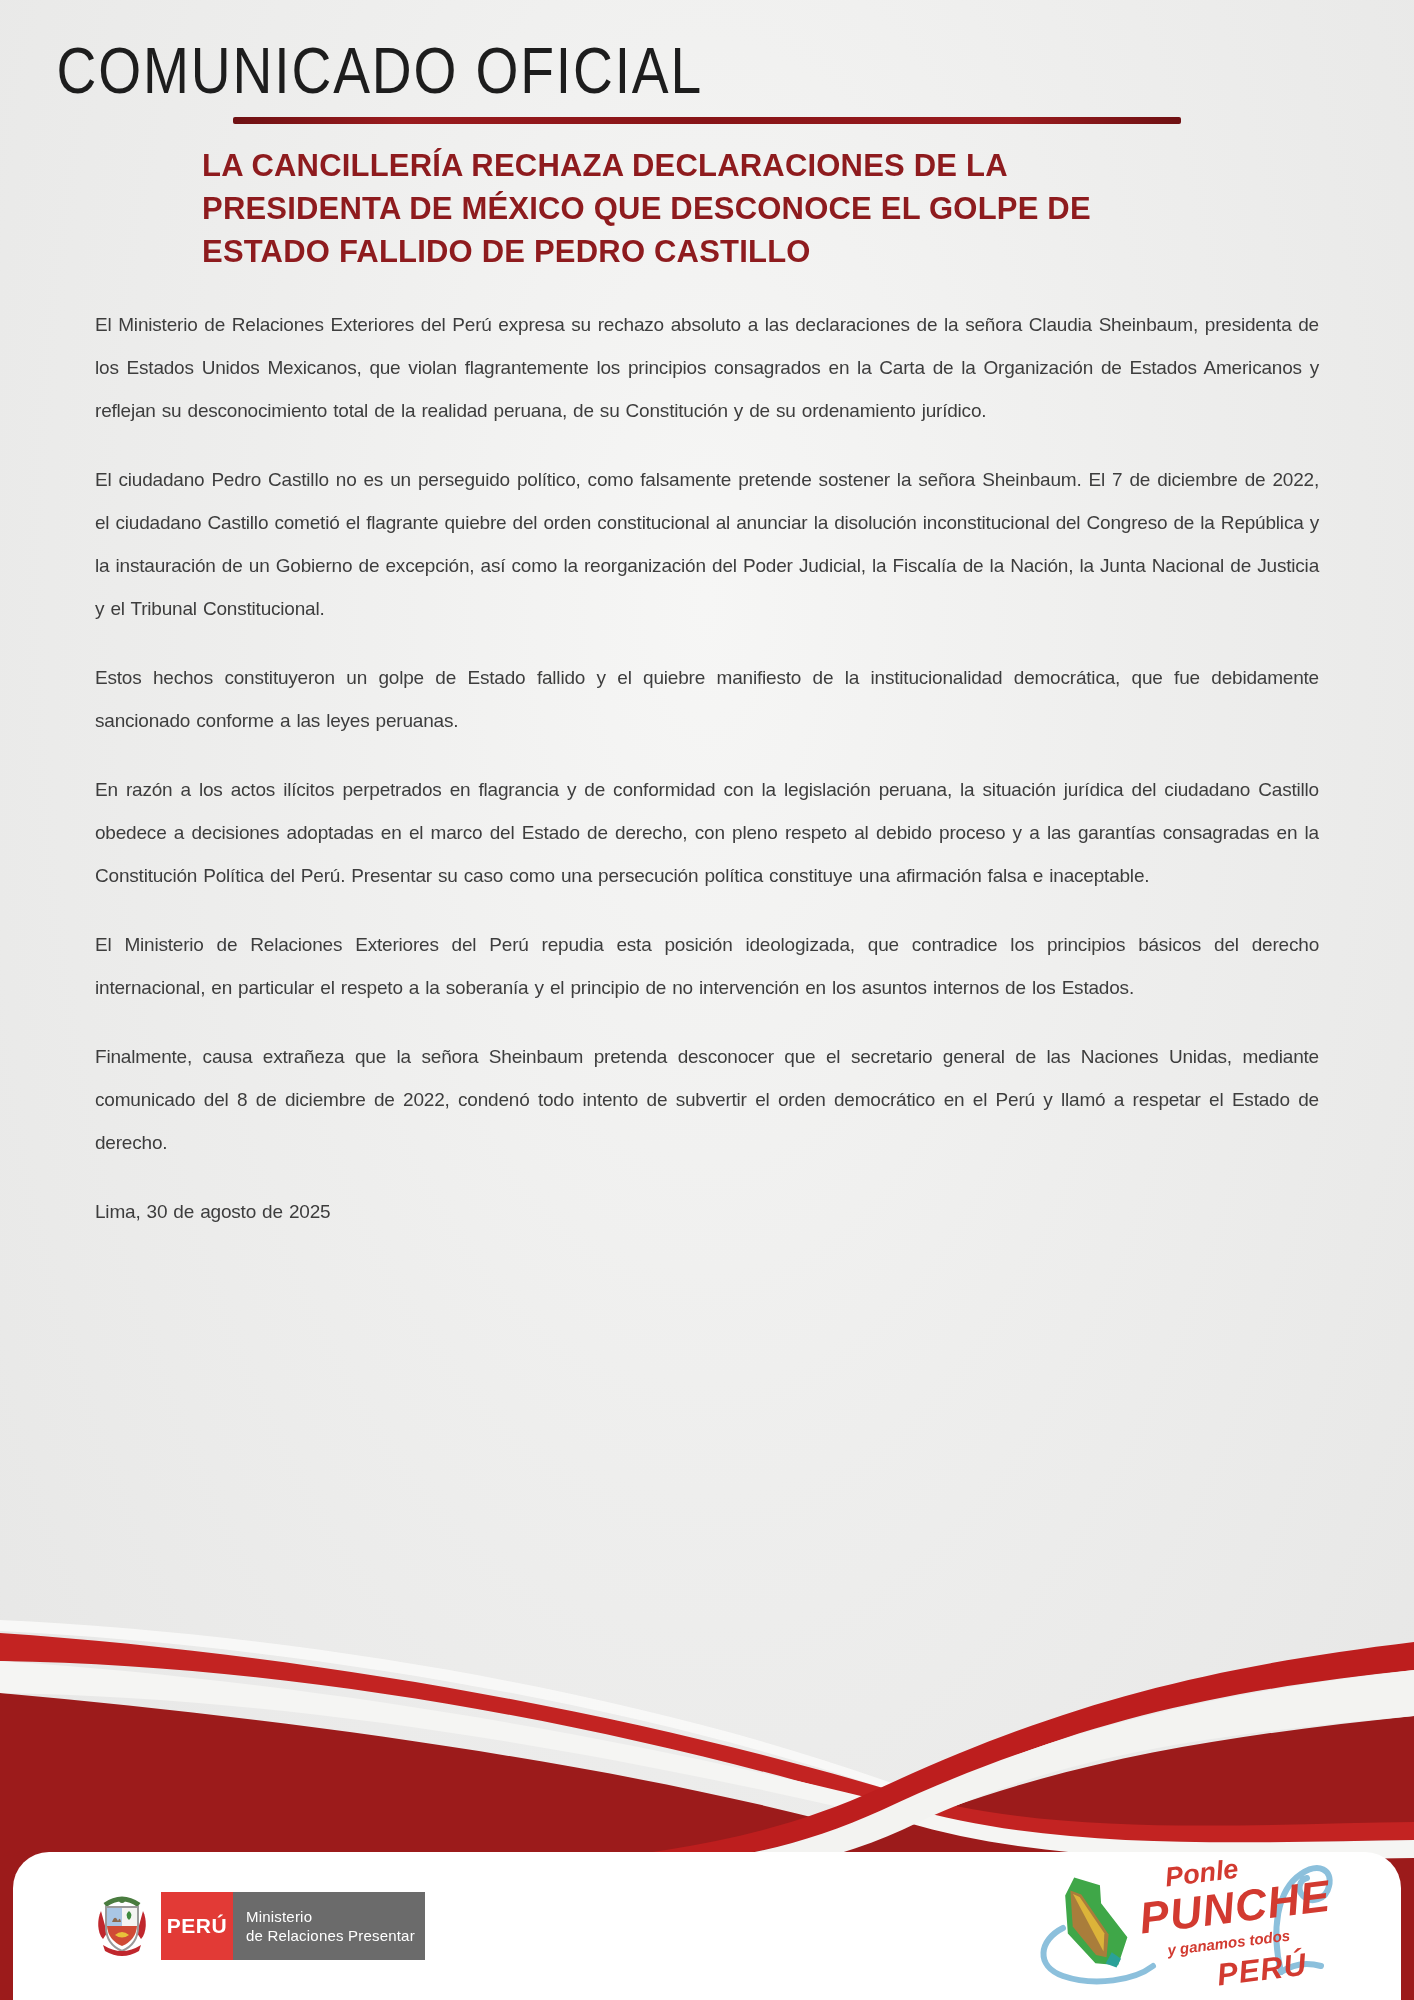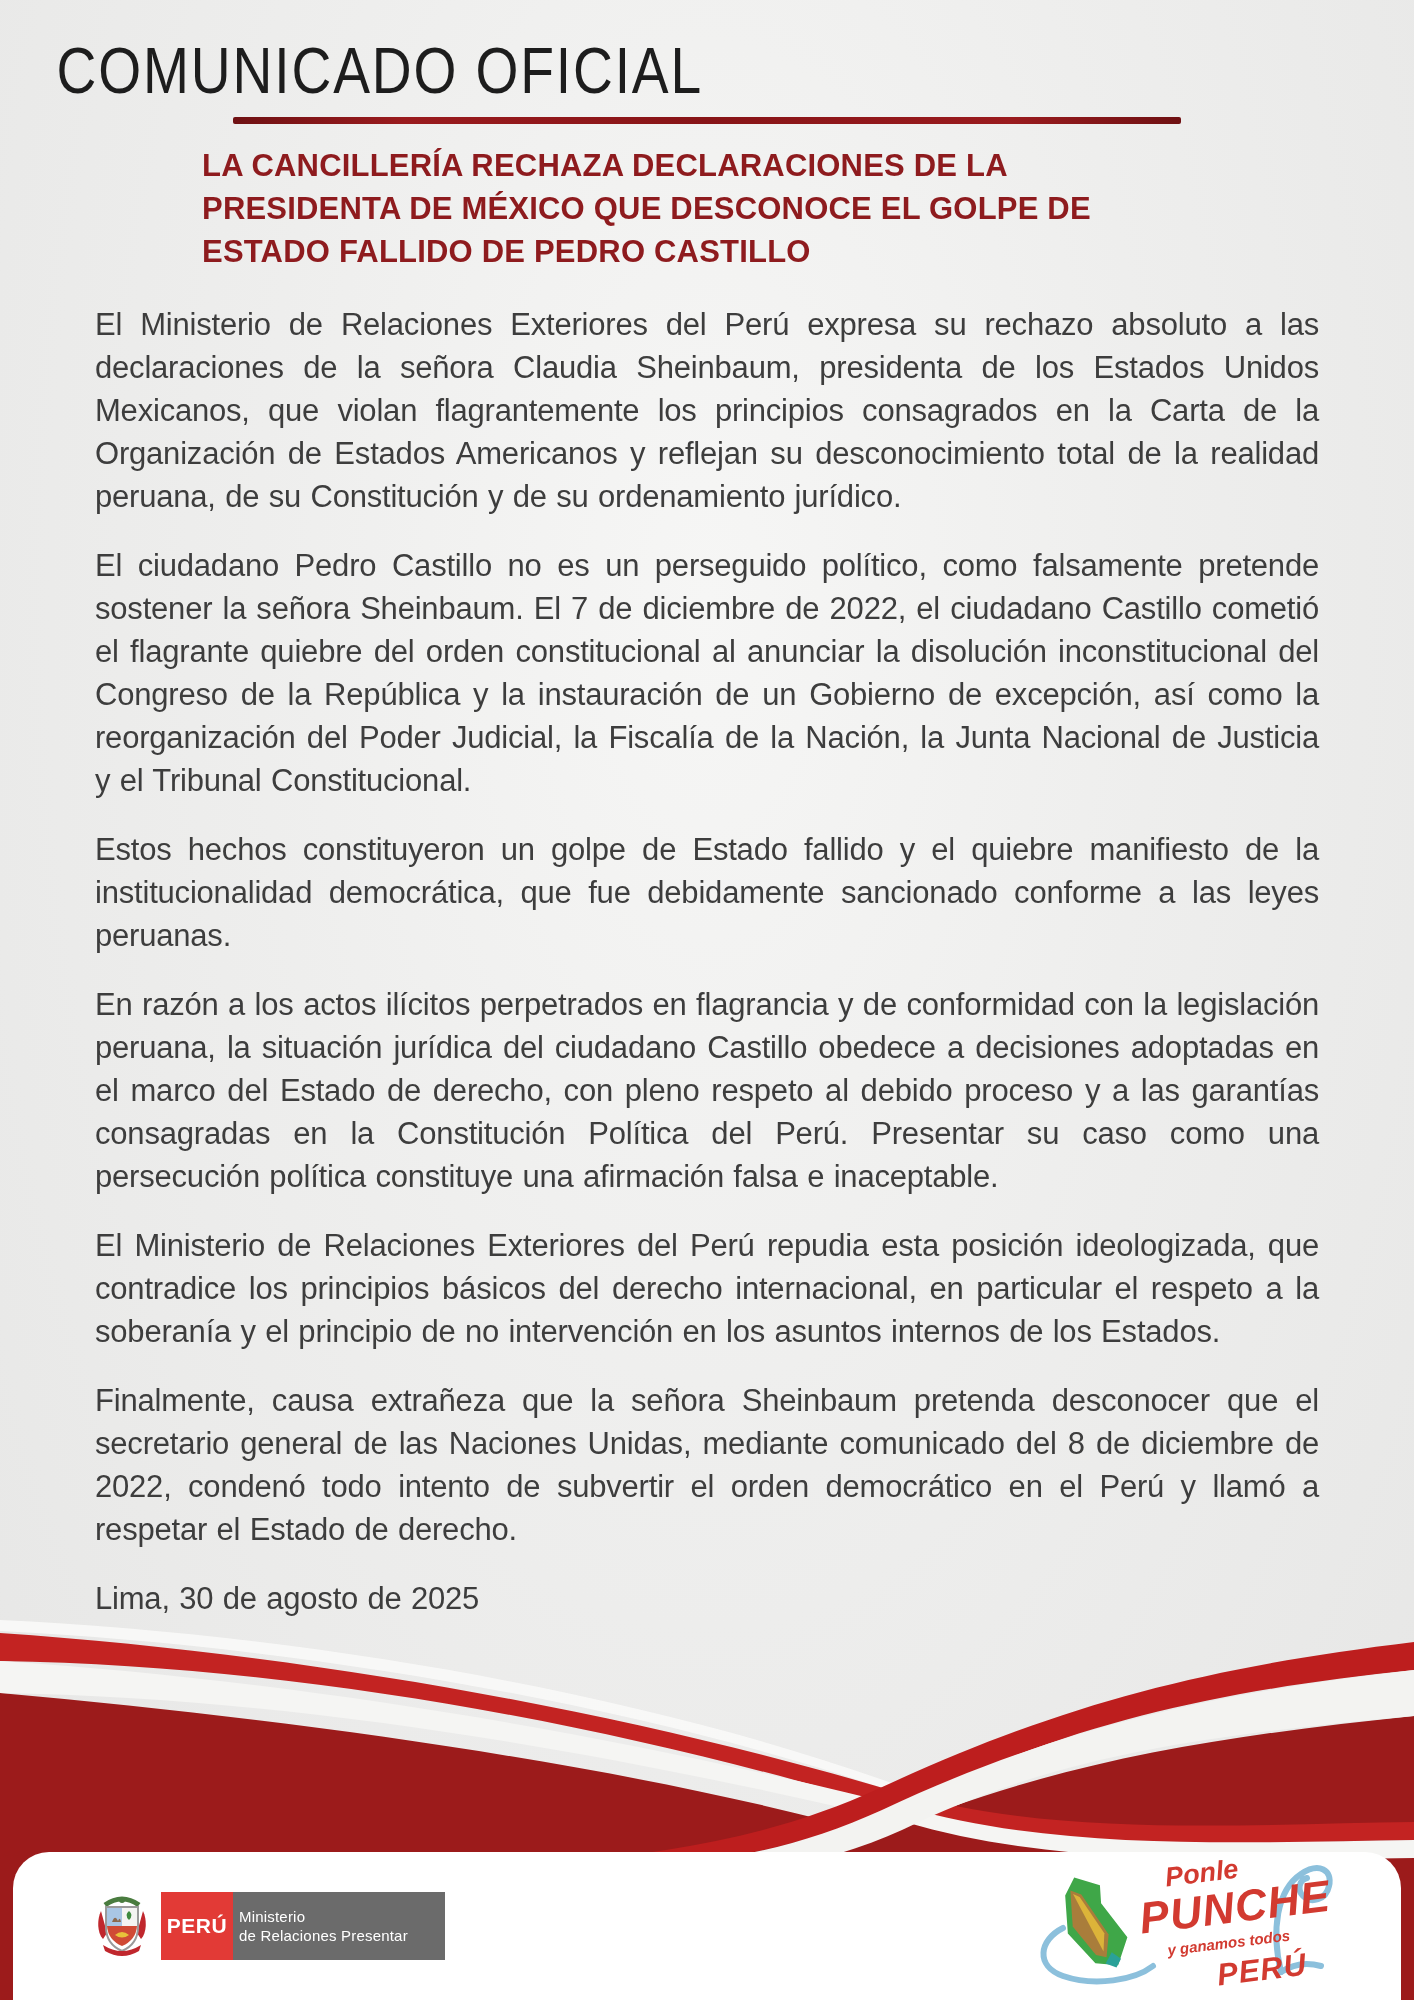--- a/index.html
+++ b/index.html
@@ -18,43 +18,43 @@
     width:948px;height:7px;margin:14px auto 20px auto;border-radius:2px;
     background:linear-gradient(90deg,#6f1113 0%,#9a1b1e 18%,#871417 50%,#9a1b1e 82%,#6f1113 100%);
   }
   .doc-heading{
     margin:0 auto;max-width:1010px;font-size:31px;line-height:43px;font-weight:700;
     color:#8e1b1e;letter-spacing:.2px;
   }
   
   .doc-body{margin:30px 95px 0 95px;}
   .doc-body p{
-    margin:0 0 26px 0;font-size:31px;line-height:43px;color:#3d3d3d;
+    margin:0 0 26px 0;font-size:19px;line-height:43px;color:#3d3d3d;
     text-align:justify;letter-spacing:-.2px;word-spacing:1px;
   }
   .dateline{
     margin:6px -20px 0 0;font-size:30px;color:#2f2f2f;text-align:right;letter-spacing:.2px;
   }
   
   .ribbon{position:absolute;left:0;top:1600px;width:1414px;height:400px;display:block;}
   
   .footer-card{
     position:absolute;left:13px;right:13px;top:1852px;height:148px;background:#ffffff;
     border-radius:36px 36px 0 0;display:flex;align-items:center;justify-content:space-between;
     padding:0 64px 0 82px;box-sizing:border-box;z-index:5;
   }
   .ministry-logo{display:flex;align-items:center;height:68px;}
   .coat-svg{width:54px;height:66px;margin-right:12px;flex:none;}
   .peru-box{
     width:72px;height:68px;background:#e23a36;color:#fff;display:flex;align-items:center;
     justify-content:center;font-size:21px;font-weight:700;letter-spacing:.5px;flex:none;
   }
   .ministry-box{
-    width:212px;height:68px;background:#6b6b6b;color:#fff;display:flex;flex-direction:column;
-    justify-content:center;padding-left:6px;box-sizing:border-box;flex:none;
+    width:192px;height:68px;background:#6b6b6b;color:#fff;display:flex;flex-direction:column;
+    justify-content:center;padding-left:13px;box-sizing:border-box;flex:none;
   }
   .ministry-box span{font-size:15px;line-height:19px;letter-spacing:.2px;}
   
   .campaign-logo{position:relative;width:290px;height:132px;flex:none;}
   .campaign-logo .txt{position:absolute;color:#d23a30;font-style:italic;white-space:nowrap;}
   .txt-ponle{left:118px;top:-2px;font-size:27px;font-weight:700;transform:rotate(-7deg);}
   .txt-punche{left:92px;top:22px;font-size:44px;font-weight:800;letter-spacing:1px;transform:rotate(-7deg);}
   .txt-tagline{left:120px;top:74px;font-size:15px;font-weight:600;transform:rotate(-7deg);}
   .txt-peru{left:170px;top:92px;font-size:31px;font-weight:800;letter-spacing:1px;transform:rotate(-7deg);}
   .map-svg{position:absolute;left:2px;top:10px;width:100px;height:112px;transform:rotate(-10deg);}

